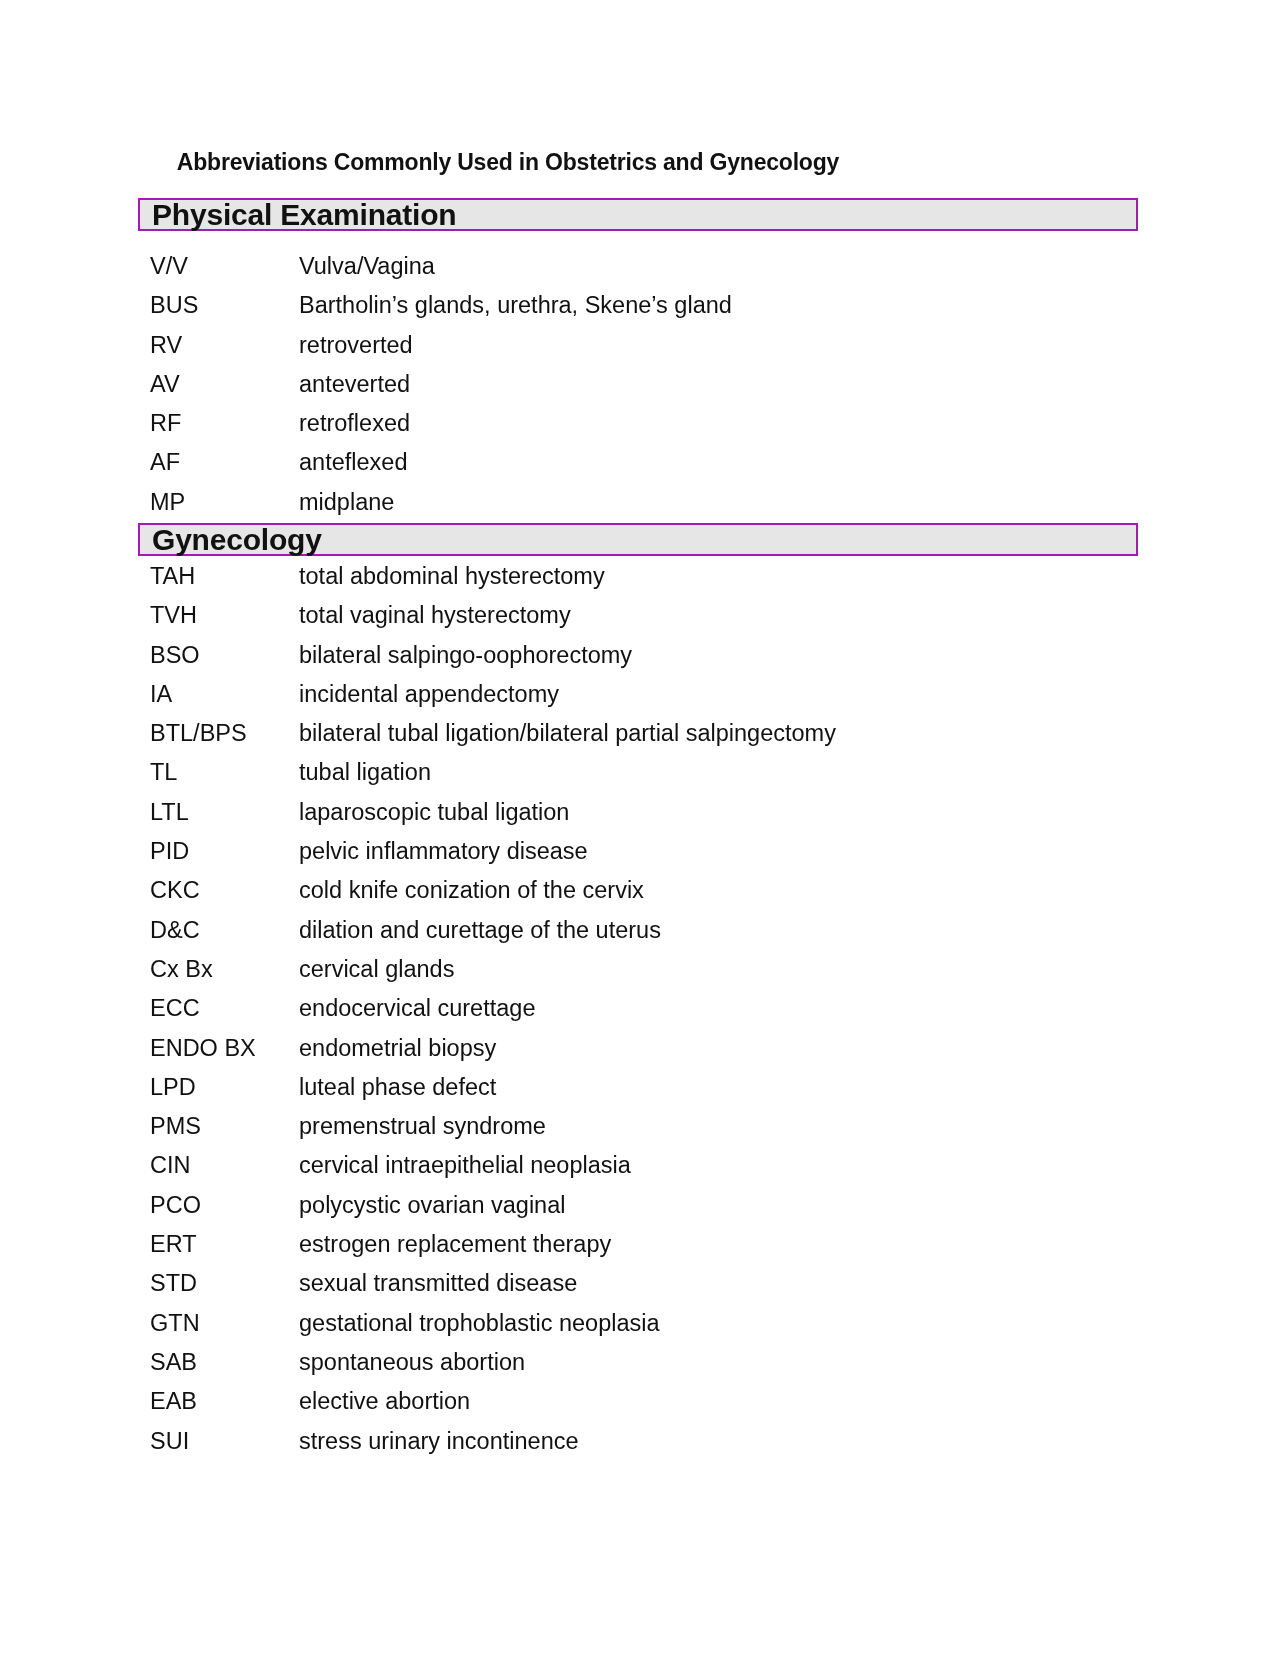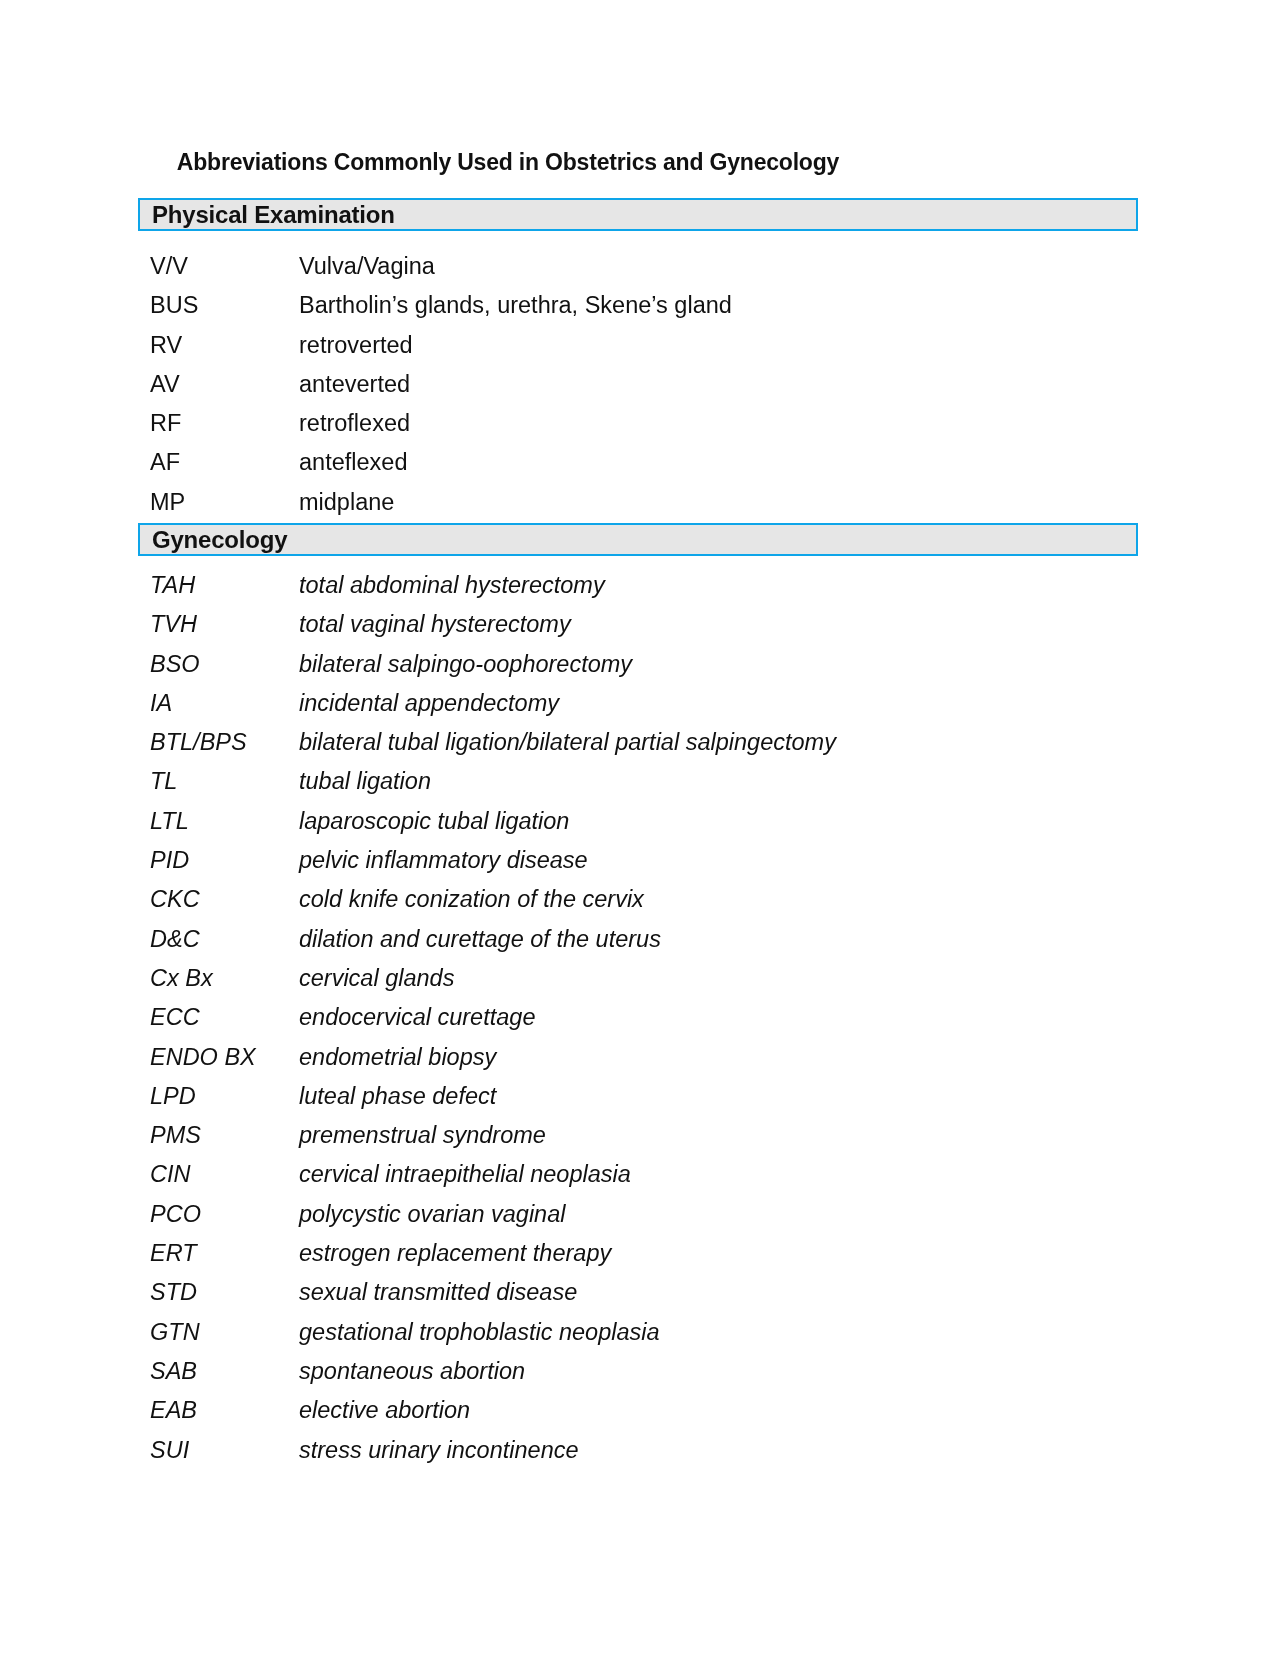--- a/index.html
+++ b/index.html
@@ -27,25 +27,25 @@
       line-height: 30px;
     }
     .section {
       position: absolute;
       left: 138px;
       width: 1000px;
     }
     .section-header {
       box-sizing: border-box;
       height: 33px;
-      border: 2px solid #0ea5e9;
+      border: 2px solid #a21caf;
       background: #e6e6e6;
       padding-left: 12px;
       font-weight: bold;
-      font-size: 24px;
+      font-size: 30px;
       line-height: 29px;
       letter-spacing: -0.2px;
     }
     .row {
       position: relative;
       height: 39.3px;
       font-size: 23.5px;
       line-height: 39.3px;
     }
     .abbr {
@@ -54,21 +54,21 @@
       white-space: nowrap;
     }
     .def {
       position: absolute;
       left: 161px;
       white-space: nowrap;
     }
     #sec-physical { top: 198px; }
     #sec-physical .rows { margin-top: 16px; }
     #sec-gyn { top: 523px; }
-    #sec-gyn .rows { margin-top: 10px; font-style: italic; }
+    #sec-gyn .rows { margin-top: 1px; }
   </style>
 </head>
 <body>
 
 <div class="page-title">Abbreviations Commonly Used in Obstetrics and Gynecology</div>
 
 <div class="section" id="sec-physical">
   <div class="section-header">Physical Examination</div>
   <div class="rows">
     <div class="row">

